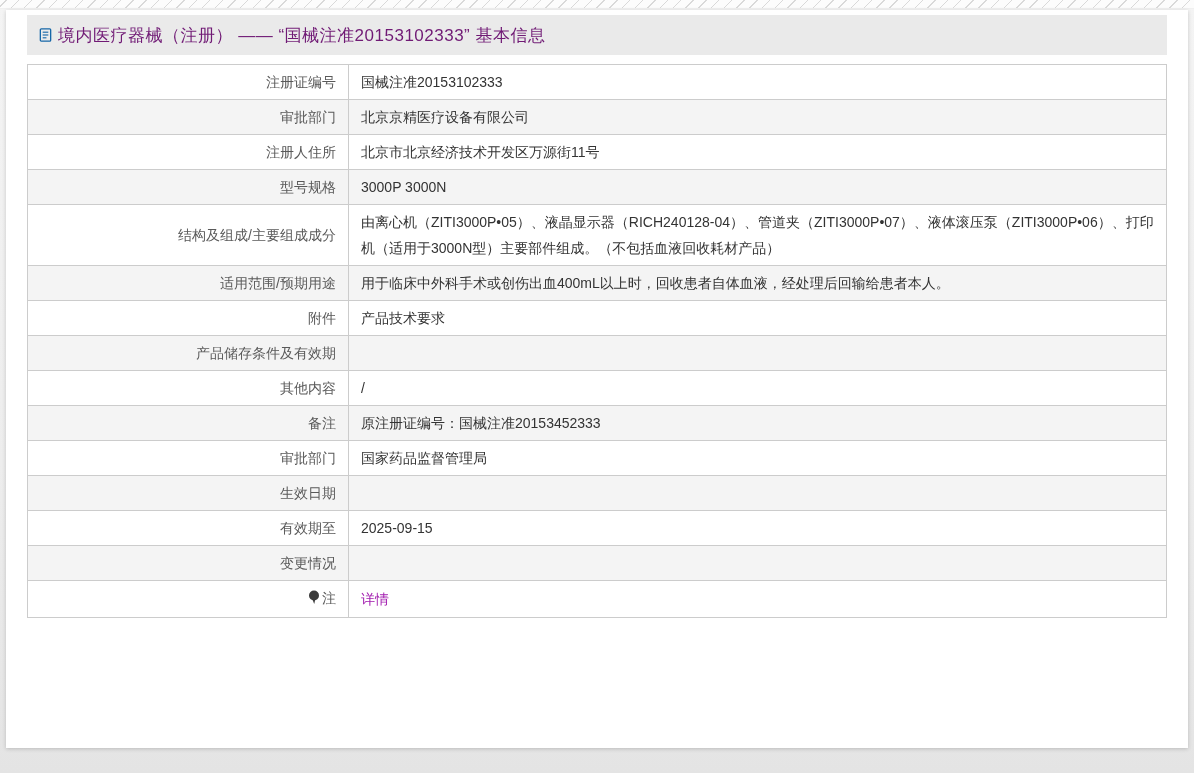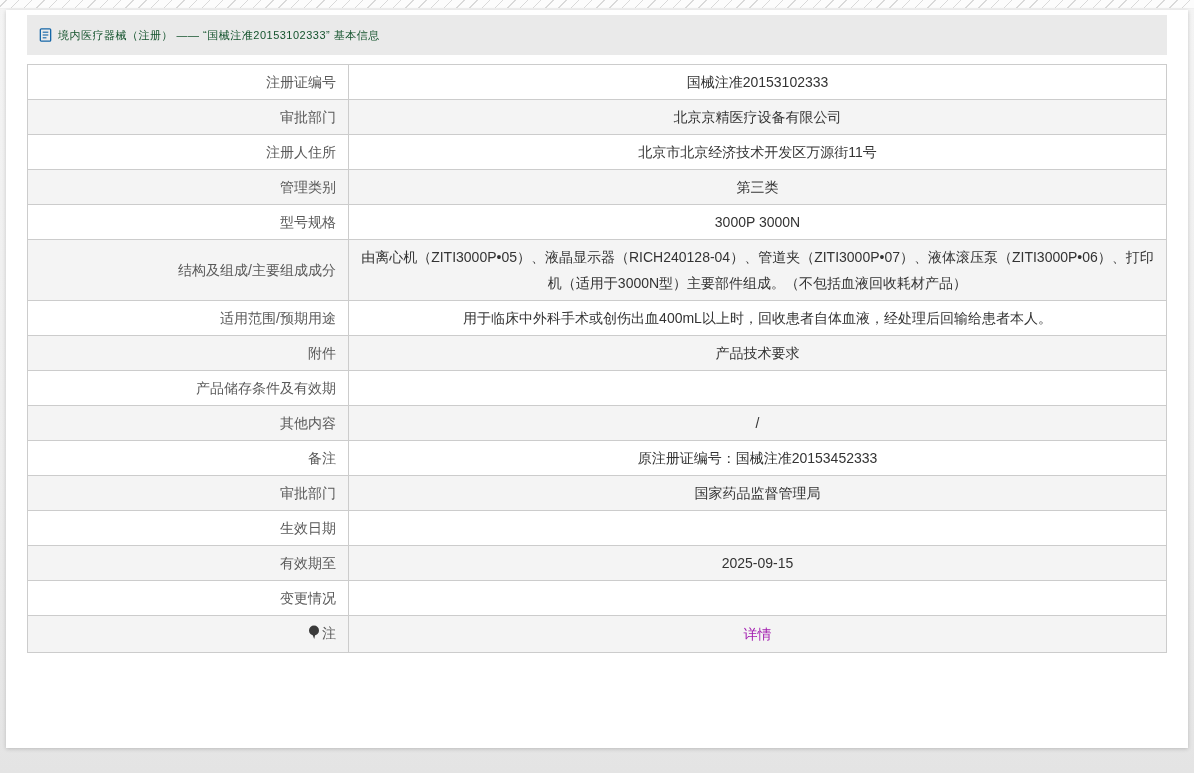--- a/index.html
+++ b/index.html
@@ -22,43 +22,43 @@
   .titlebar {
     margin: 5px 21px 0 21px;
     height: 40px;
     background: #eaeaea;
     display: flex;
     align-items: center;
     padding-left: 11px;
   }
   .titlebar .doc-ic { display: inline-flex; margin-right: 5px; }
   .title-text {
-    font-size: 11px;
-    color: #14532d;
+    font-size: 17px;
+    color: #701a75;
     letter-spacing: 0.5px;
   }
   table.info {
     margin: 9px 21px 0 21px;
     width: calc(100% - 42px);
     border-collapse: collapse;
     table-layout: fixed;
   }
   table.info td {
     border: 1px solid #cccccc;
     font-size: 14px;
     line-height: 26px;
     padding: 4px 12px;
     vertical-align: middle;
     word-break: break-all;
   }
   table.info col.c-label { width: 321px; }
   table.info tr:nth-child(even) { background: #f4f4f4; }
   table.info tr:nth-child(odd)  { background: #ffffff; }
   td.lbl { text-align: right; color: #595959; }
-  td.val { text-align: center;  color: #333333; }
+  td.val { text-align: left;  color: #333333; }
   td.lbl .note-ic { display: inline-block; vertical-align: -2px; margin-right: 2px; }
   a.detail-link { color: #a21caf; text-decoration: none; cursor: pointer; }
 </style>
 </head>
 <body>
 
 <div class="hatch-band"></div>
 
 <div class="card">
 
@@ -84,24 +84,20 @@
           <td class="lbl">注册证编号</td>
           <td class="val">国械注准20153102333</td>
         </tr>
         <tr>
           <td class="lbl">审批部门</td>
           <td class="val">北京京精医疗设备有限公司</td>
         </tr>
         <tr>
           <td class="lbl">注册人住所</td>
           <td class="val">北京市北京经济技术开发区万源街11号</td>
-        </tr>
-        <tr>
-          <td class="lbl">管理类别</td>
-          <td class="val">第三类</td>
         </tr>
         <tr>
           <td class="lbl">型号规格</td>
           <td class="val">3000P 3000N</td>
         </tr>
         <tr>
           <td class="lbl">结构及组成/主要组成成分</td>
           <td class="val">由离心机（ZITI3000P•05）、液晶显示器（RICH240128-04）、管道夹（ZITI3000P•07）、液体滚压泵（ZITI3000P•06）、打印机（适用于3000N型）主要部件组成。（不包括血液回收耗材产品）</td>
         </tr>
         <tr>

